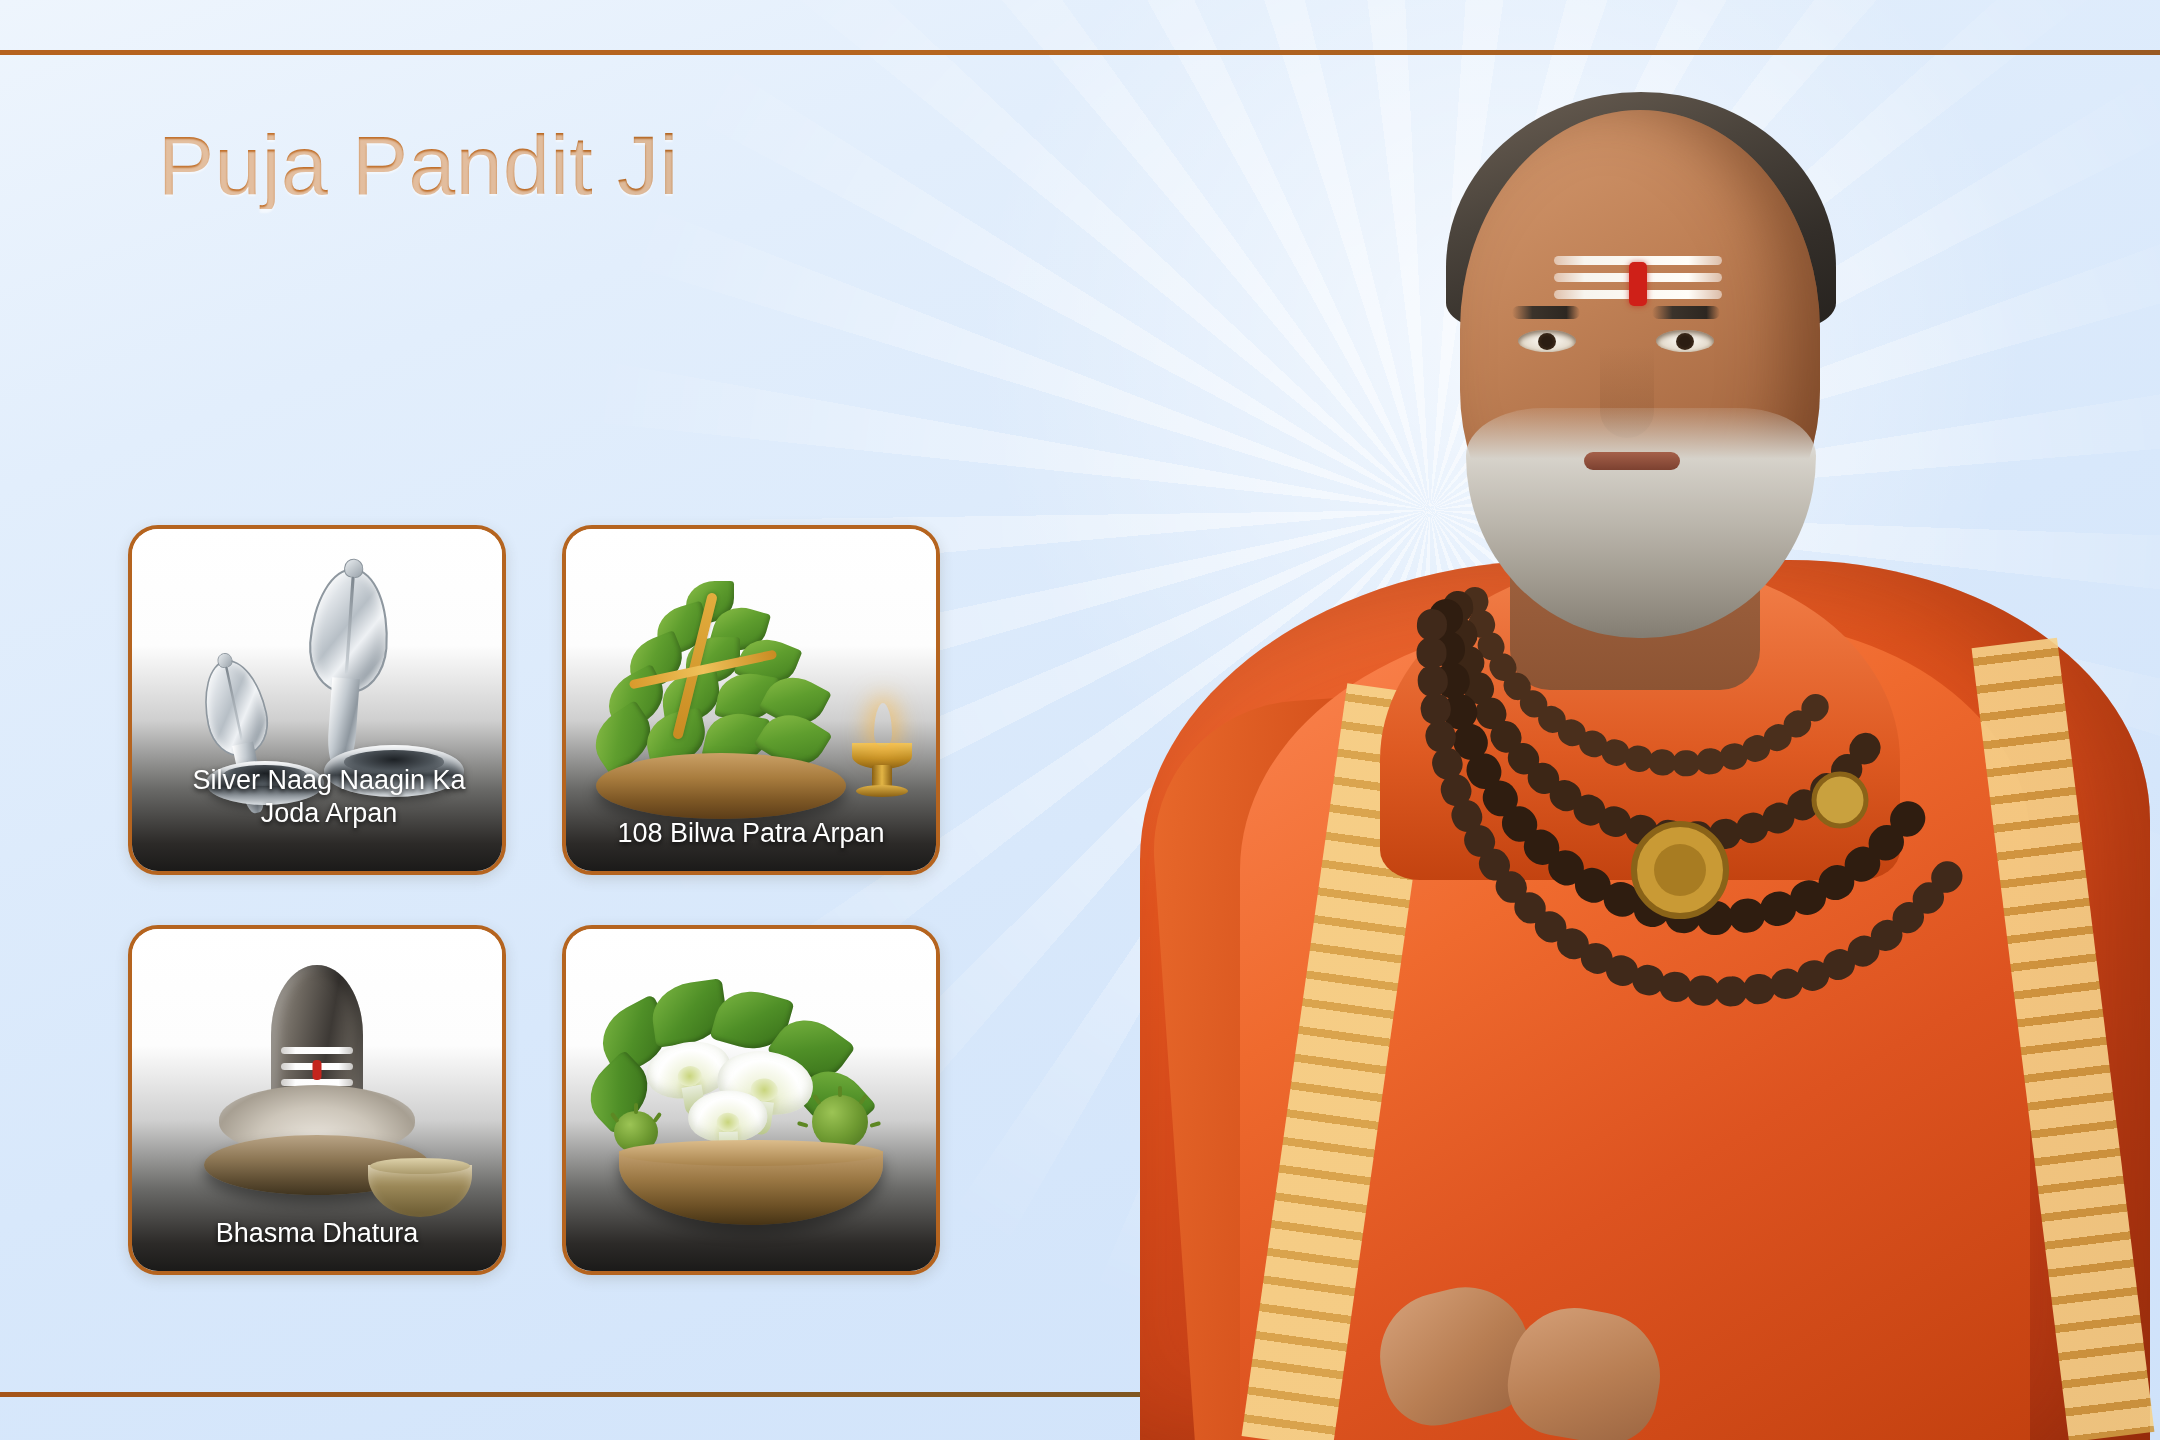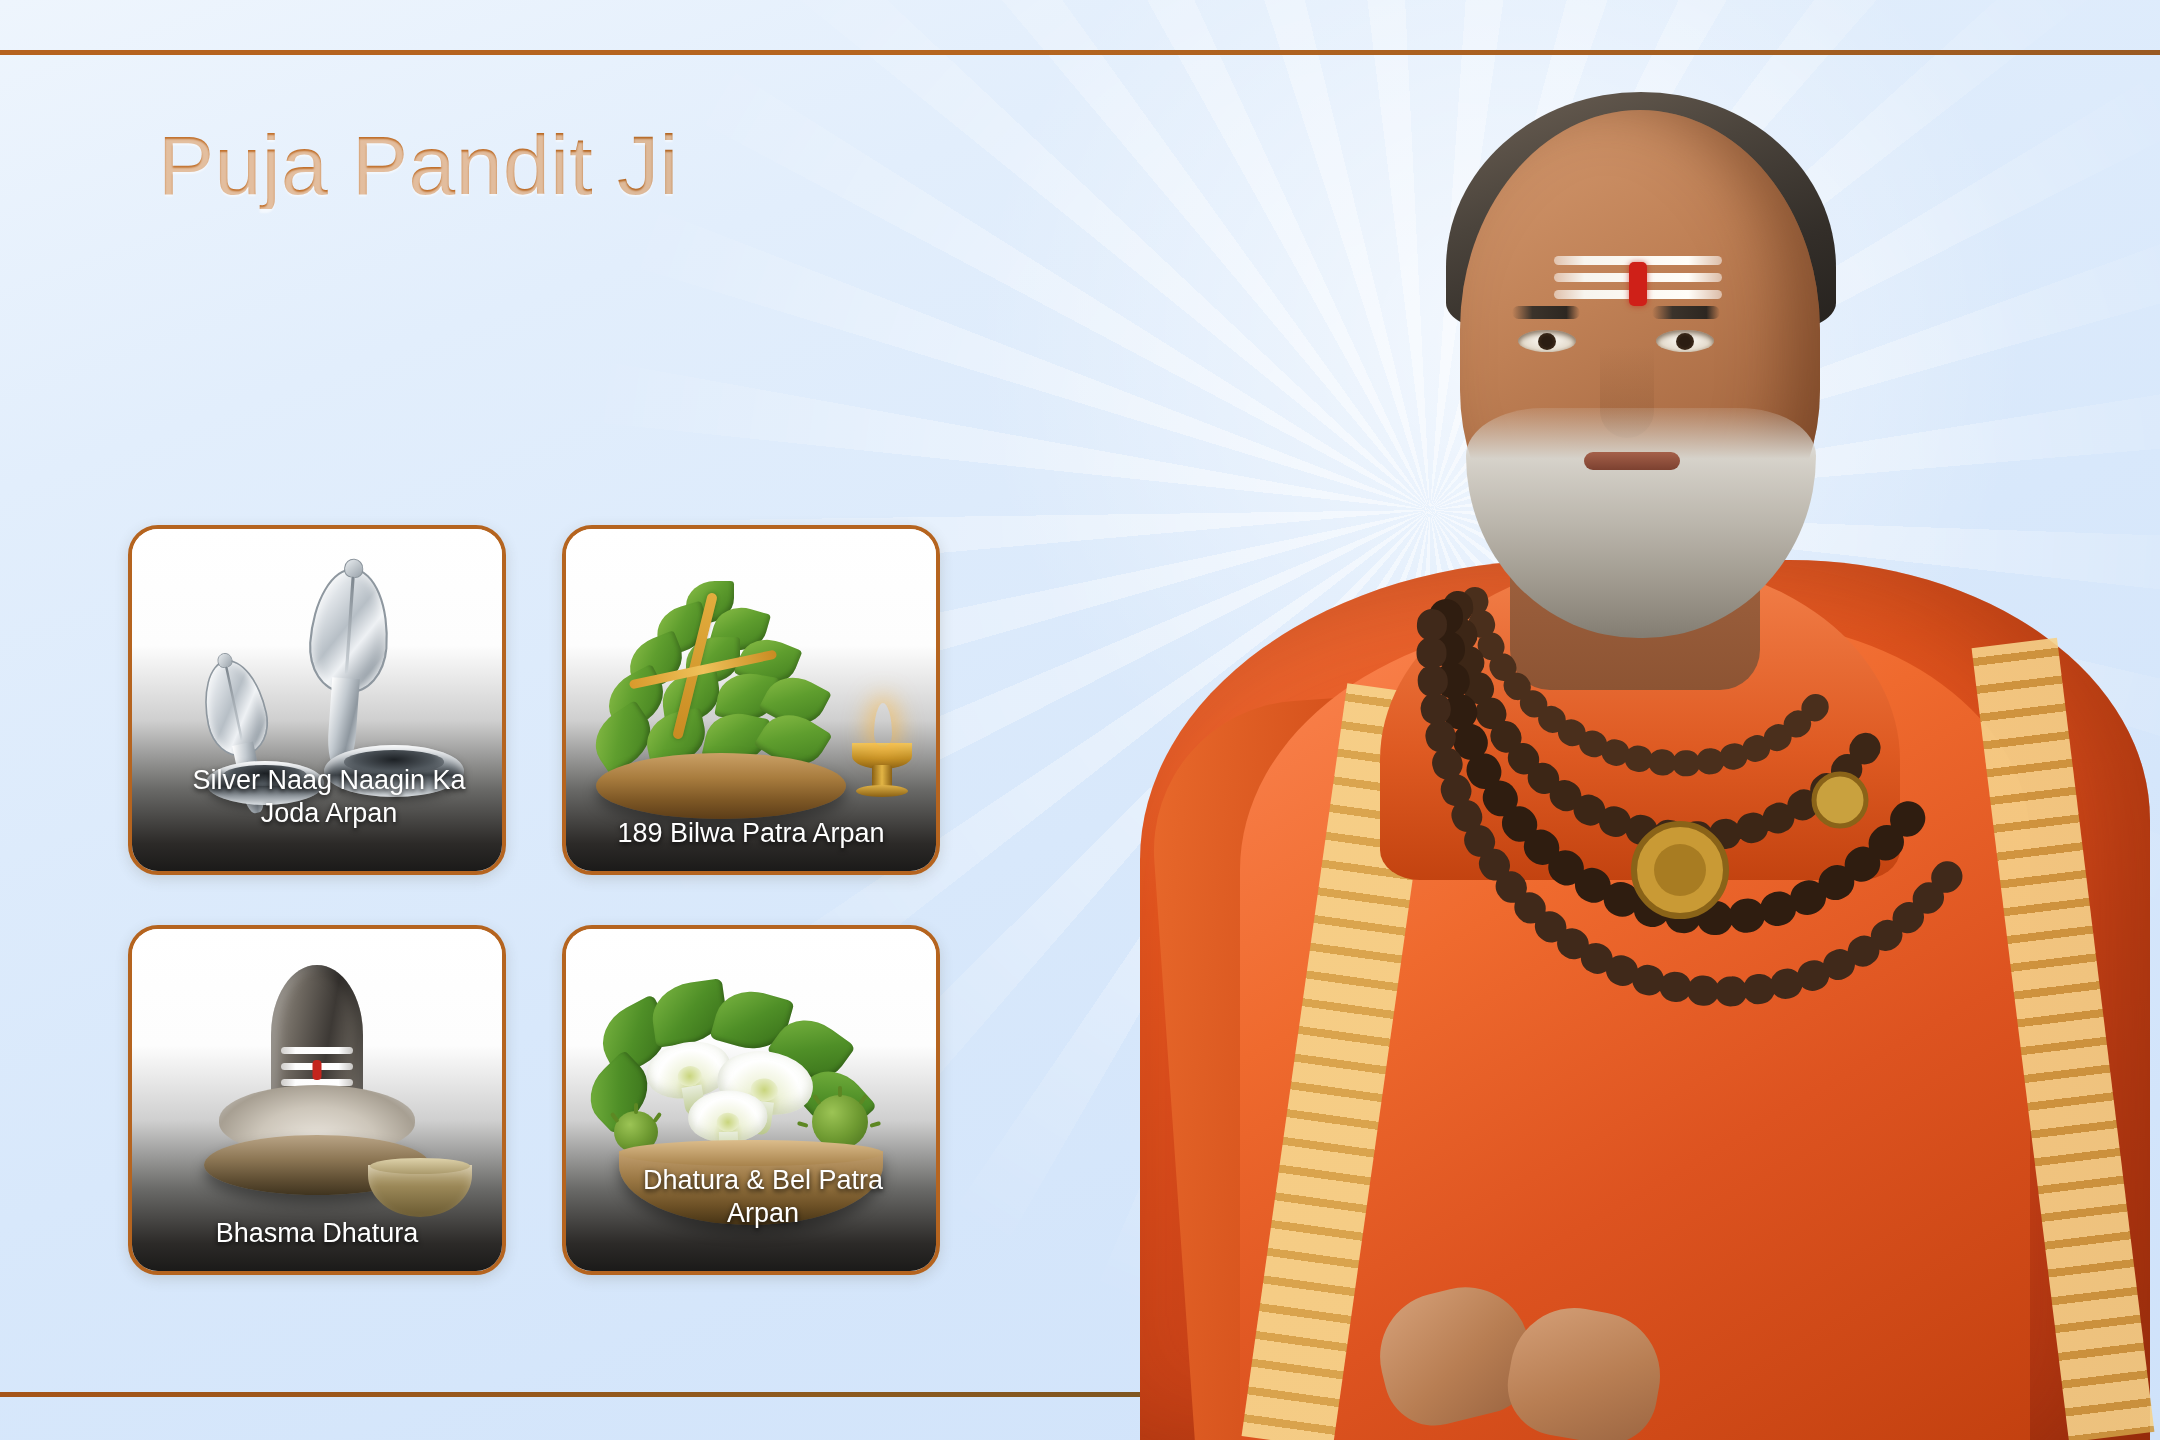--- a/index.html
+++ b/index.html
@@ -454,21 +454,21 @@
           </div>
           <div class="plate"></div>
           <div class="diya">
             <div class="diya-bowl"></div>
             <div class="diya-stem"></div>
             <div class="diya-base"></div>
             <div class="flame"></div>
           </div>
         </div>
       </div>
-      <div class="cap">189 Bilwa Patra Arpan</div>
+      <div class="cap">108 Bilwa Patra Arpan</div>
     </div>
 
     <div class="card">
       <div class="card-img">
         <div class="shiv-wrap">
           <div class="lingam"></div>
           <div class="tripundra">
             <div class="tri-line" style="top:0;"></div>
             <div class="tri-line" style="top:16px;"></div>
             <div class="tri-line" style="top:32px;"></div>
@@ -514,21 +514,20 @@
           </div>
           <div class="fruit" style="left:48px; top:142px; width:44px; height:42px;">
             <div class="spike" style="left:20px; top:-8px;"></div>
             <div class="spike" style="left:2px;  top:0px; transform:rotate(-36deg);"></div>
             <div class="spike" style="left:38px; top:0px; transform:rotate(36deg);"></div>
           </div>
 
           <div class="bowl4"></div>
         </div>
       </div>
-      <div class="cap two">Dhatura &amp; Bel Patra Arpan</div>
     </div>
 
   </div>
 
   <div class="pandit">
     <div class="p-robe"></div>
     <div class="p-shawl-l"></div>
     <div class="p-robe2"></div>
     <div class="p-border"></div>
     <div class="p-border2"></div>

